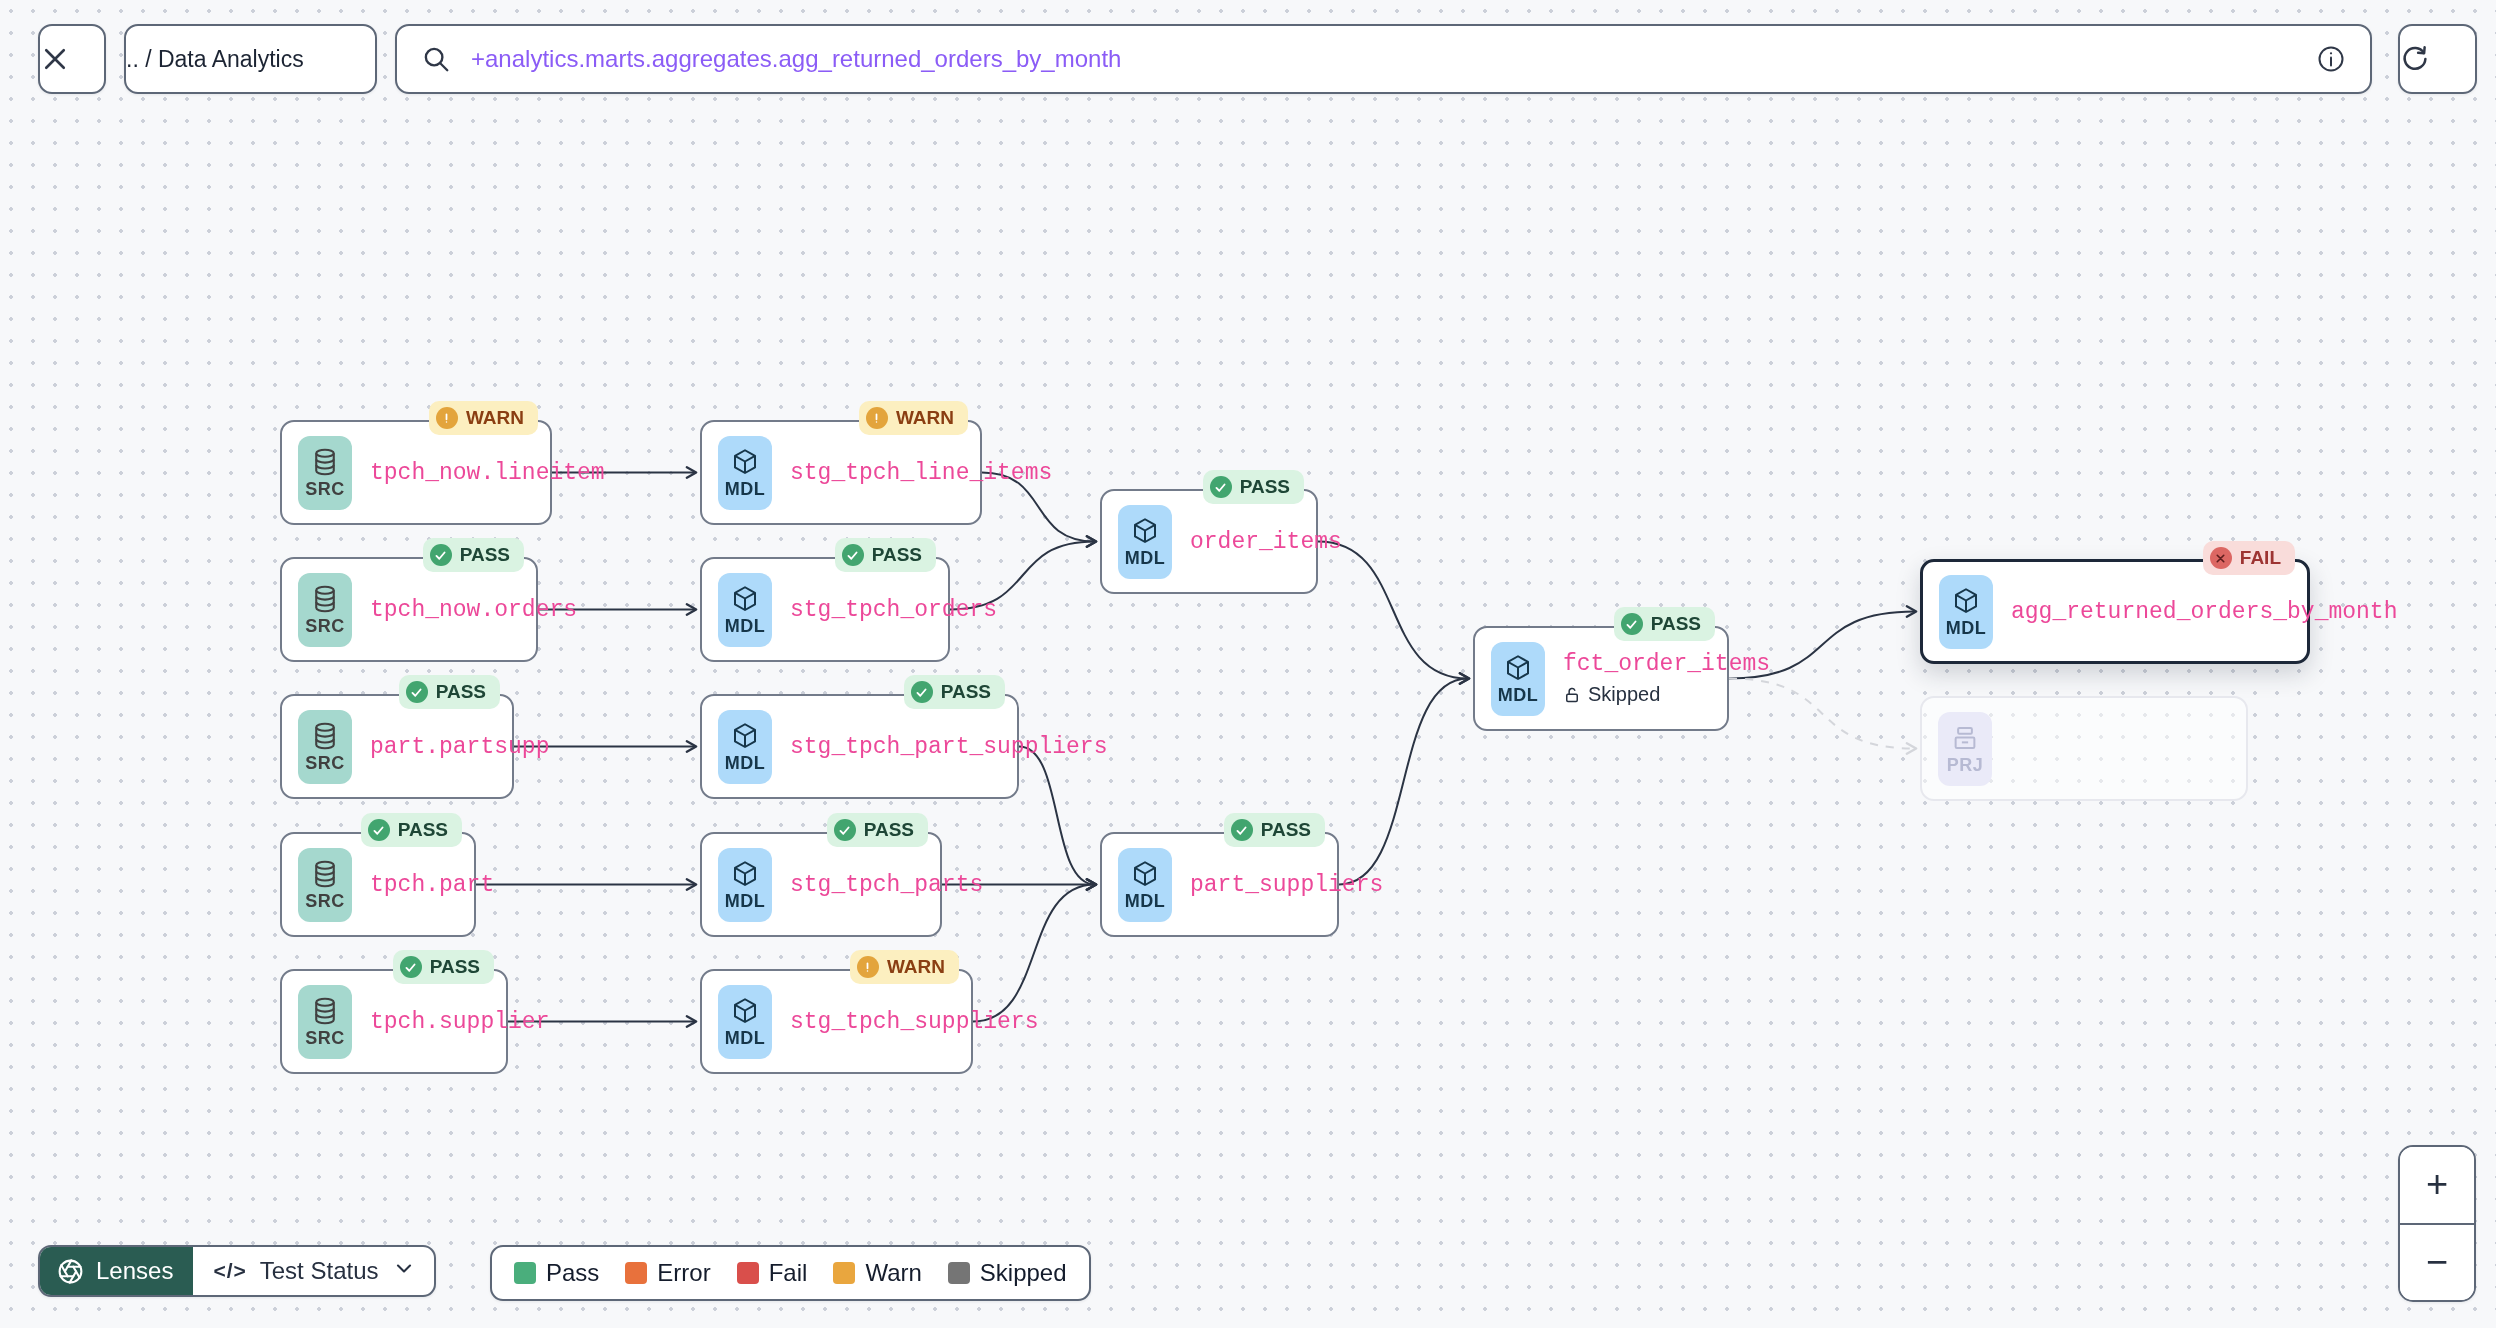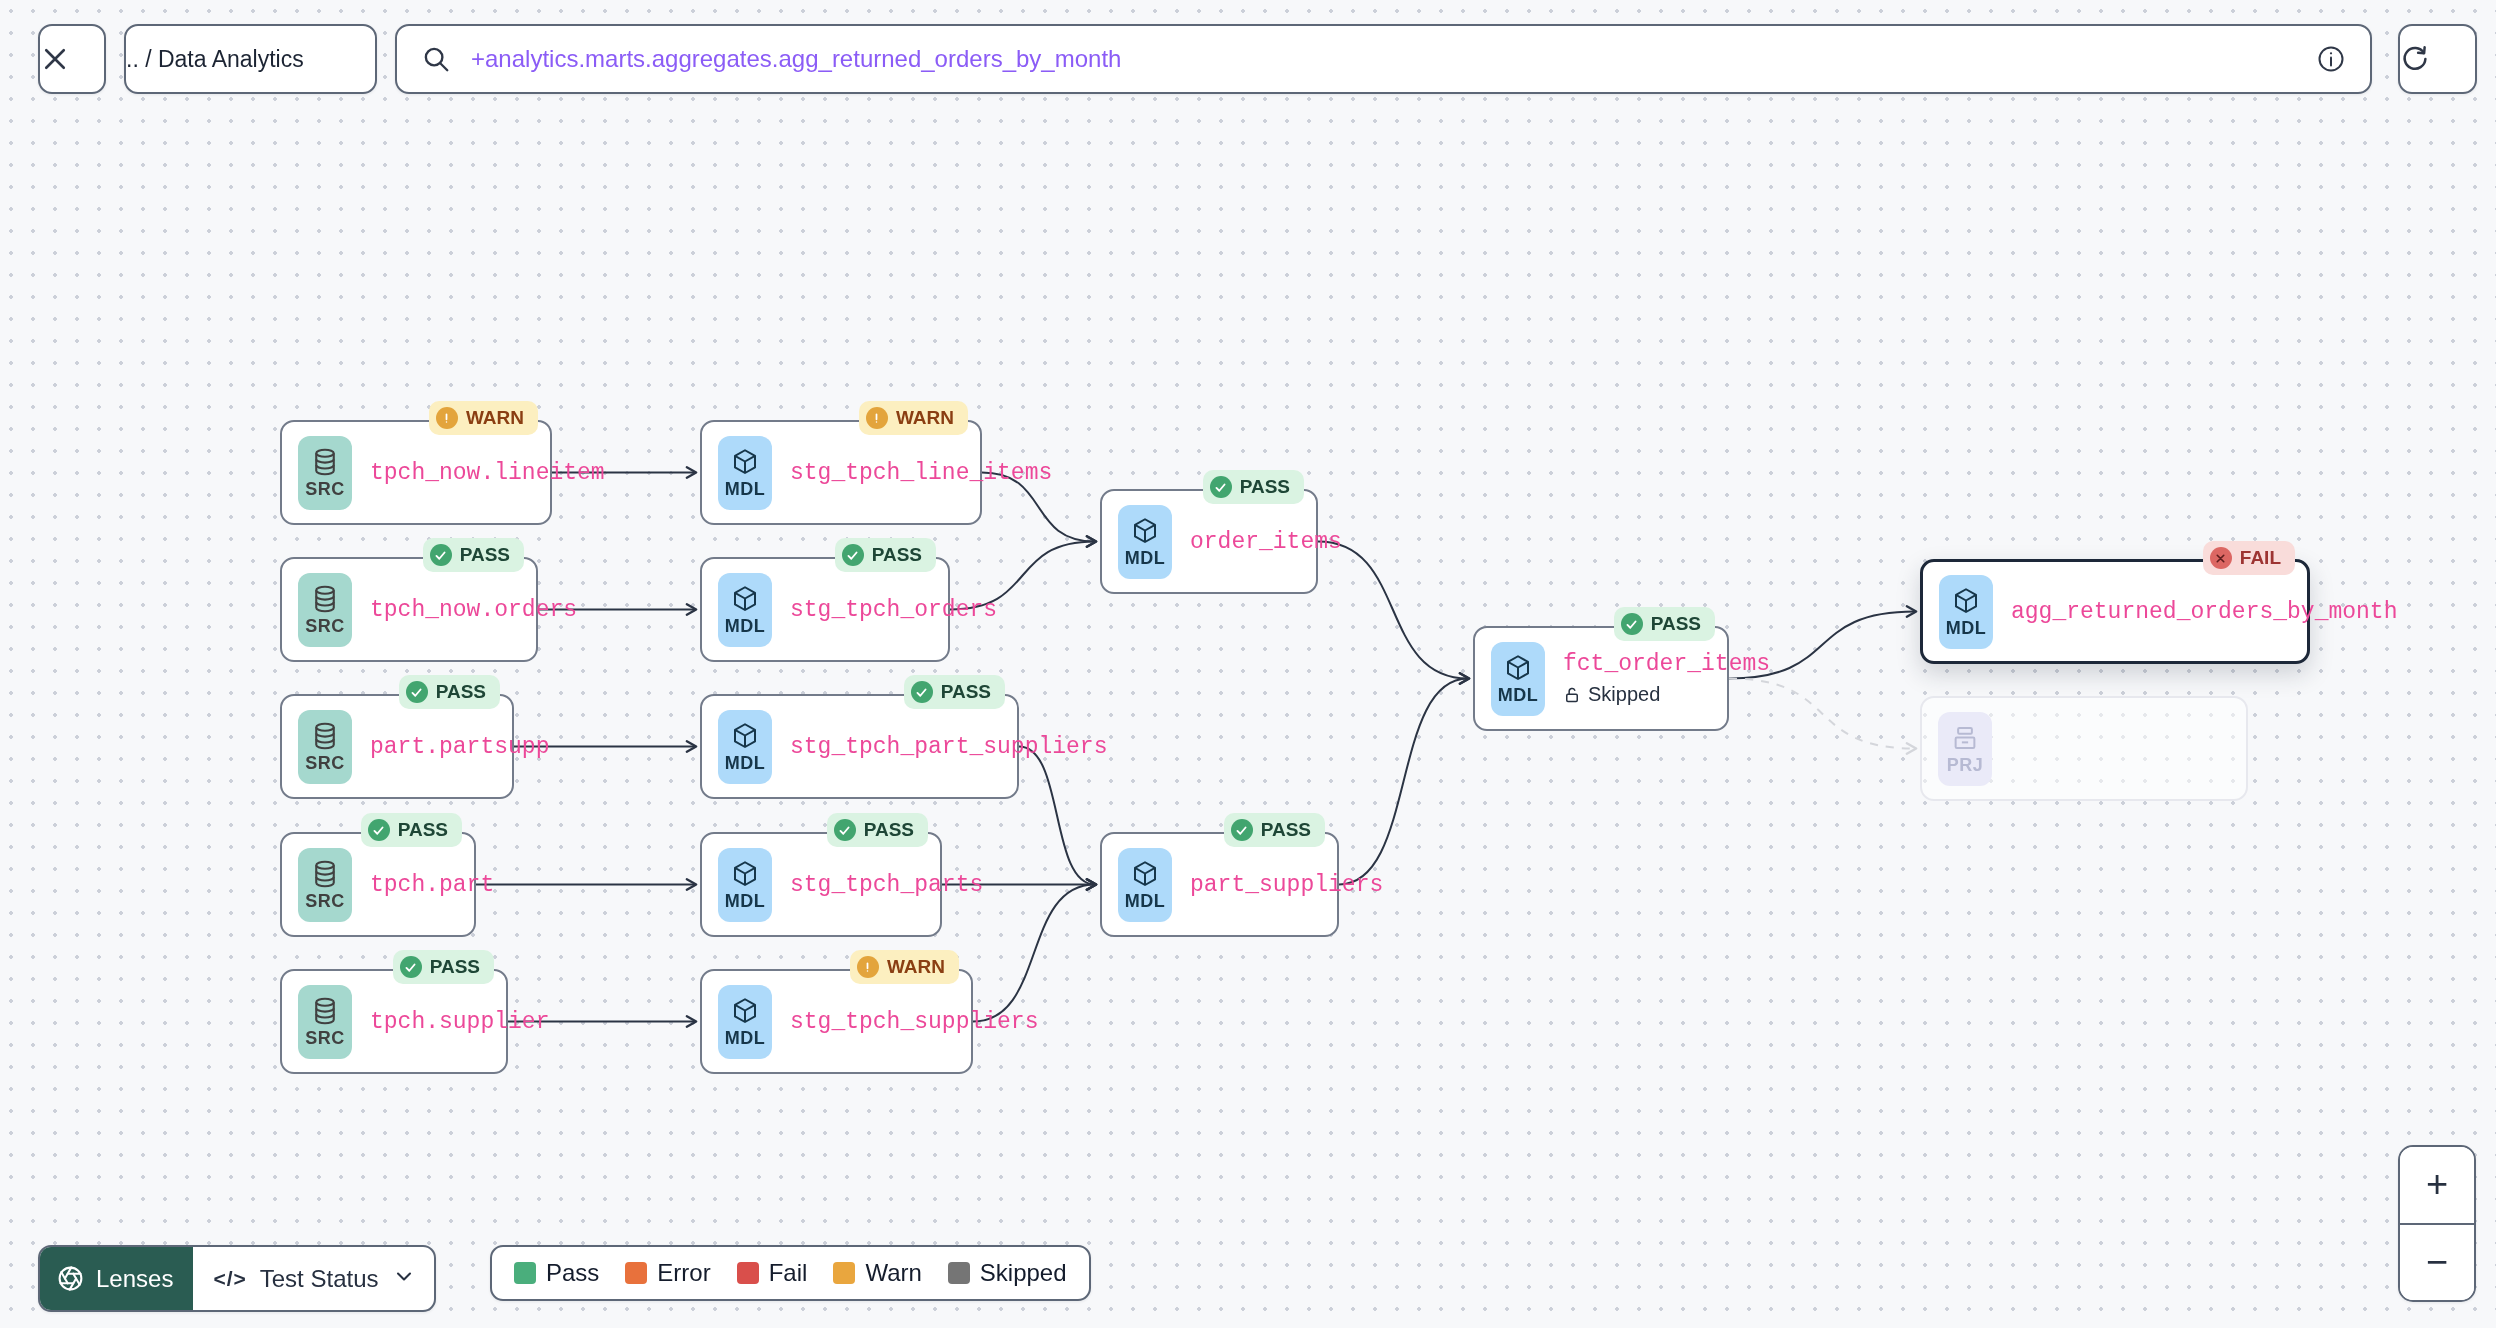--- a/index.html
+++ b/index.html
@@ -54,21 +54,21 @@
     font-size:15px; font-weight:700; line-height:1; }
   .badge-dot svg { width:13px; height:13px; }
   .ghost-node {
     position:absolute; border:2px solid #e7e8ee; border-radius:14px; background:rgba(255,255,255,.5);
     display:flex; align-items:center; gap:20px; padding:0 16px; cursor:pointer;
   }
   .ghost-title { font-size:21px; color:#caccd4; }
   .ghost-label { font-size:26px; color:#c2c5cd; margin-top:4px; white-space:nowrap; }
   
   #lens-control {
-    position:absolute; left:38px; top:1245px; height:67px; display:inline-flex; align-items:stretch;
+    position:absolute; left:38px; top:1245px; height:52px; display:inline-flex; align-items:stretch;
     border:2px solid #5d6777; border-radius:13px; background:#fff; overflow:hidden;
     box-shadow:0 1px 3px rgba(16,24,40,.08);
   }
   #lenses-btn {
     background:#2a5c52; color:#fff; display:flex; align-items:center; gap:11px;
     padding:0 20px 0 16px; font-size:24px; cursor:pointer;
   }
   #lenses-btn svg { width:29px; height:29px; stroke:#fff; }
   #lens-selector { display:flex; align-items:center; gap:13px; padding:0 18px 0 20px; font-size:24px; color:#273040; cursor:pointer; }
   #code-glyph { font-size:21px; font-weight:700; letter-spacing:1px; color:#273040; }

